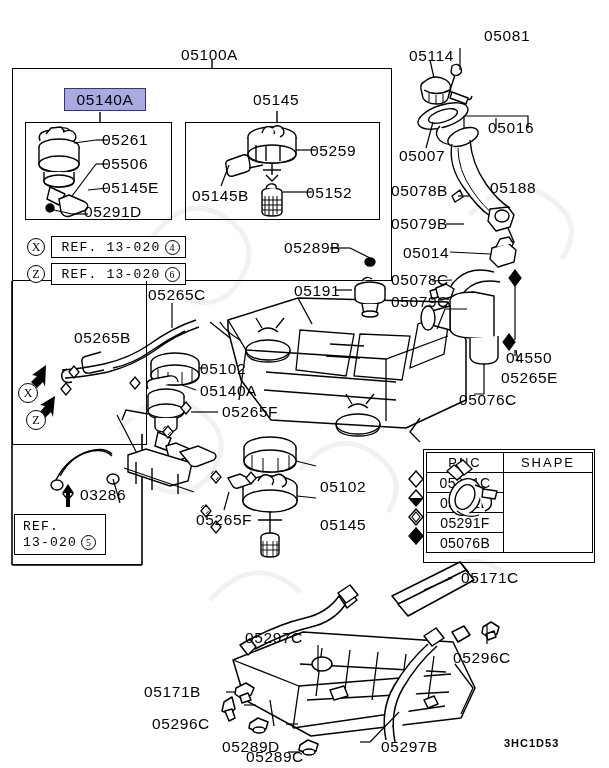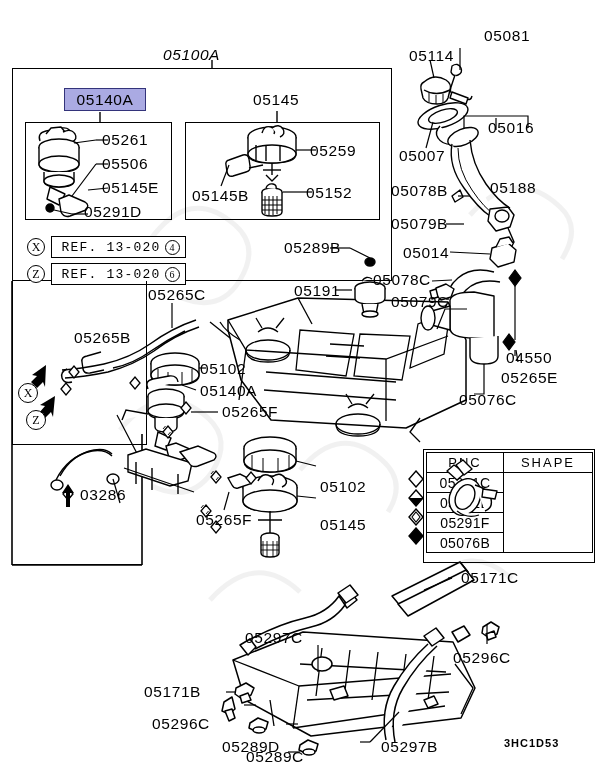--- a/index.html
+++ b/index.html
@@ -37,21 +37,21 @@
       <path d="M150,240 q40,-55 85,-15 q25,22 5,55 q-20,33 -58,18"></path>
       <path d="M470,215 q45,-50 90,-8 q22,20 2,52"></path>
       <path d="M120,430 q42,-52 88,-12 q24,22 4,54 q-22,32 -60,14"></path>
       <path d="M300,470 q40,-48 82,-10 q25,22 6,52"></path>
       <path d="M210,600 q45,-50 90,-8"></path>
       <path d="M430,585 q40,-45 82,-6"></path>
     </g>
   </svg>
 
   <div class="box" style="left:12px;top:68px;width:380px;height:213px;"></div>
-  <div class="lbl" style="left:163px;top:47px;font-style:italic;">05100A</div>
+  <div class="lbl" style="left:181px;top:47px;">05100A</div>
   <svg width="609" height="768">
     <line x1="212" y1="60" x2="212" y2="68" stroke="#000" stroke-width="1.4"></line>
     <line x1="100" y1="112" x2="100" y2="122" stroke="#000" stroke-width="1.4"></line>
     <line x1="277" y1="111" x2="277" y2="122" stroke="#000" stroke-width="1.4"></line>
   </svg>
 
   <div class="hl" style="left:64px;top:88px;width:82px;height:23px;">
     <span>05140A</span>
   </div>
   <div class="lbl" style="left:253px;top:92px;">05145</div>
@@ -187,20 +187,27 @@
   <div class="lbl" style="left:148px;top:287px;">05265C</div>
   <div class="lbl" style="left:74px;top:330px;">05265B</div>
   <div class="circ" style="left:18px;top:383px;width:20px;height:20px;">
     <span>X</span>
   </div>
   <div class="circ" style="left:26px;top:410px;width:20px;height:20px;">
     <span>Z</span>
   </div>
   <div class="lbl" style="left:80px;top:487px;">03286</div>
 
+  <div class="refbox" style="left:14px;top:514px;width:92px;height:41px;flex-direction:column;align-items:flex-start;padding-left:8px;">
+    <span class="mono" style="line-height:16px;">REF.</span>
+    <span style="display:flex;align-items:center;">
+      <span class="mono" style="line-height:16px;">13-020</span>
+      <span class="circ" style="position:relative;left:4px;width:15px;height:15px;font-size:10px;">5</span>
+    </span>
+  </div>
 
   <svg width="609" height="768">
     <g fill="#fff" stroke="#000" stroke-width="1.5" stroke-linejoin="round">
       <path d="M228,320 l70,-22 l150,4 l18,38 l0,60 l-60,28 l-135,-8 l-30,-40 l-13,-50 z"></path>
     </g>
     <g fill="none" stroke="#000" stroke-width="1.3">
       <path d="M228,320 l18,30 l140,9 l62,-23"></path>
       <path d="M246,350 l-7,50"></path>
       <path d="M386,359 l0,62"></path>
       <path d="M298,298 l14,26"></path>
@@ -398,21 +405,21 @@
     </g>
   </svg>
   <div class="lbl" style="left:448px;top:28px;margin-left:36px;">05081</div>
   <div class="lbl" style="left:409px;top:48px;">05114</div>
   <div class="lbl" style="left:399px;top:148px;">05007</div>
   <div class="lbl" style="left:488px;top:120px;">05016</div>
   <div class="lbl" style="left:490px;top:180px;">05188</div>
   <div class="lbl" style="left:391px;top:183px;">05078B</div>
   <div class="lbl" style="left:391px;top:216px;">05079B</div>
   <div class="lbl" style="left:403px;top:245px;">05014</div>
-  <div class="lbl" style="left:373px;top:272px;">05078C</div>
+  <div class="lbl" style="left:391px;top:272px;">05078C</div>
   <div class="lbl" style="left:391px;top:294px;">05079C</div>
   <div class="lbl" style="left:506px;top:350px;">04550</div>
   <div class="lbl" style="left:501px;top:370px;">05265E</div>
   <div class="lbl" style="left:459px;top:392px;">05076C</div>
 
   <div class="box" style="left:423px;top:449px;width:172px;height:114px;"></div>
   <table class="pnc" style="left:426px;top:452px;">
     <tbody>
         <tr>
       <th>PNC</th>

